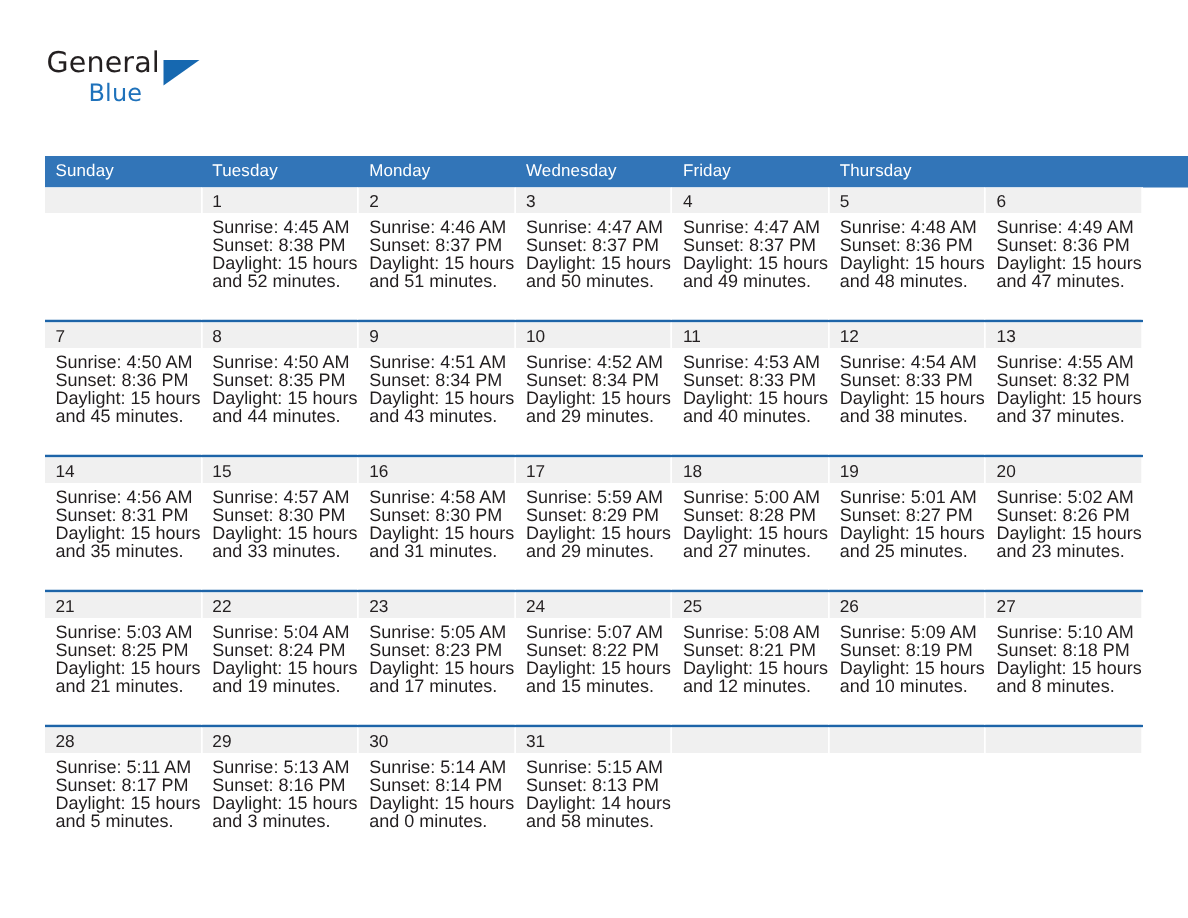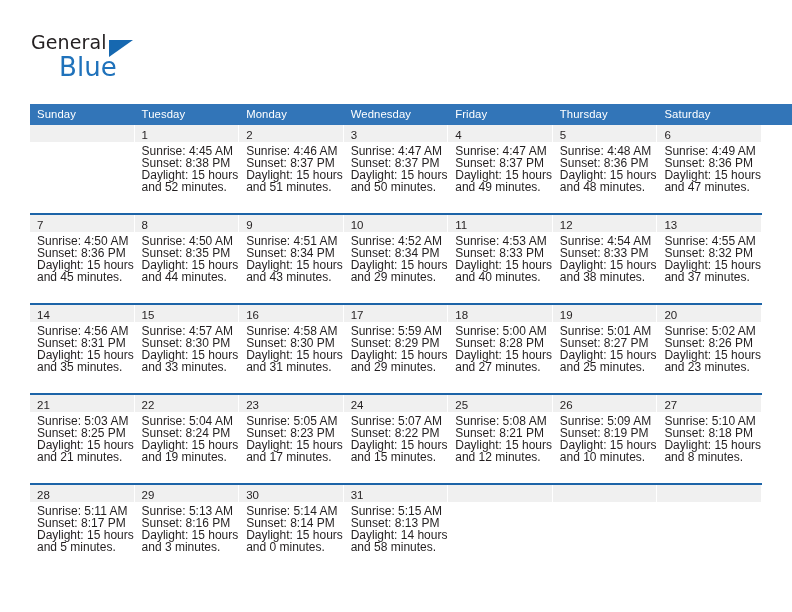--- a/index.html
+++ b/index.html
@@ -43,21 +43,21 @@
     top: 0;
     font-size: 19px;
     letter-spacing: 0.1px;
     color: #231f20;
     font-family: "DejaVu Sans", sans-serif;
   }
   .logo-blue {
     position: absolute;
     left: 28px;
     top: 21px;
-    font-size: 26px;
+    font-size: 16px;
     letter-spacing: 0.1px;
     color: #1f72bb;
     font-family: "DejaVu Sans", sans-serif;
   }
   .logo-tri {
     position: absolute;
     left: 78px;
     top: 7px;
     width: 0;
     height: 0;
@@ -176,21 +176,20 @@
 
   <div class="calendar">
 
     <div class="weekdays">
       <div class="weekday">Sunday</div>
       <div class="weekday">Tuesday</div>
       <div class="weekday">Monday</div>
       <div class="weekday">Wednesday</div>
       <div class="weekday">Friday</div>
       <div class="weekday">Thursday</div>
-      <div class="weekday">Saturday</div>
     </div>
 
     <div id="weeks-container">
         <div class="week">
           <div class="day empty">
             <div class="daynum-band"><span class="daynum"></span></div>
           </div>
           <div class="day filled">
             <div class="daynum-band"><span class="daynum">1</span></div>
             <div class="info">

